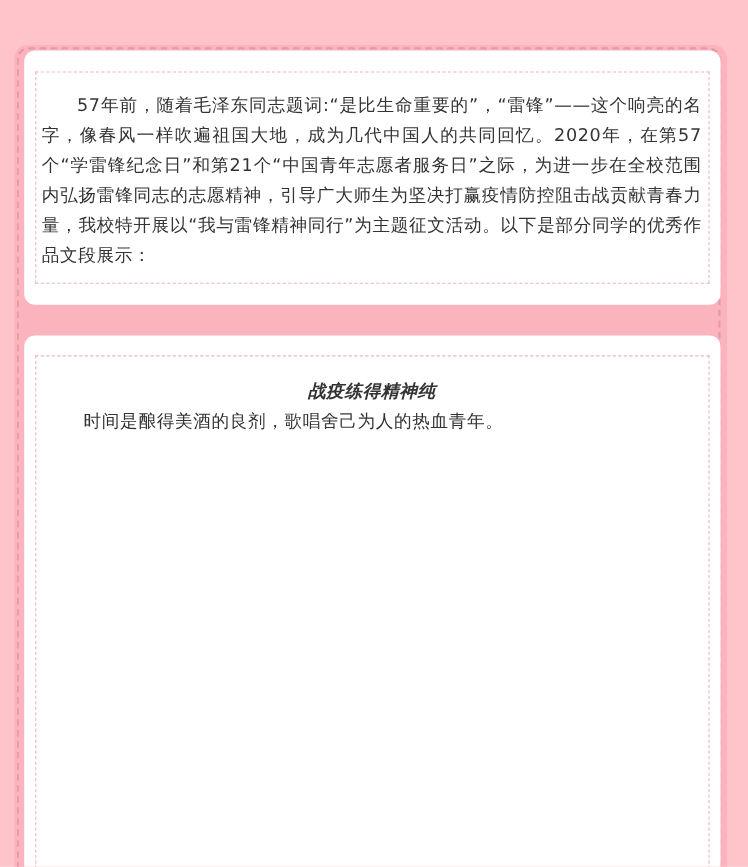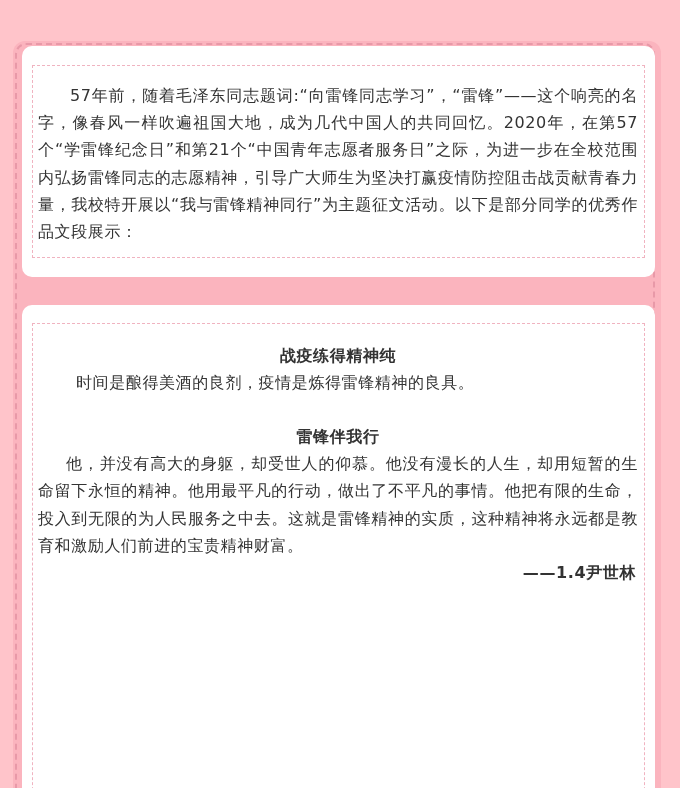--- a/index.html
+++ b/index.html
@@ -68,20 +68,21 @@
     }
     .p { margin: 0; }
     .essays { top: 342px; }
     .essay-title {
       text-align: center;
       font-weight: bold;
       font-size: 16px;
       margin: 0;
       line-height: 27px;
       color: #333;
+      font-style: italic;
     }
     .indent { text-indent: 28px; }
     .indent-deep { text-indent: 38px; }
     .author {
       text-align: right;
       font-weight: bold;
       margin: 0;
       padding-right: 2px;
       color: #333;
     }
@@ -95,27 +96,22 @@
 
 <div class="card card-1">
   <div class="inner"></div>
 </div>
 
 <div class="card card-2">
   <div class="inner"></div>
 </div>
 
 <div class="content intro">
-  <p class="p">57年前，随着毛泽东同志题词:“向雷锋同志学习”，“雷锋”——这个响亮的名字，像春风一样吹遍祖国大地，成为几代中国人的共同回忆。2020年，在第57个“学雷锋纪念日”和第21个“中国青年志愿者服务日”之际，为进一步在全校范围内弘扬雷锋同志的志愿精神，引导广大师生为坚决打赢疫情防控阻击战贡献青春力量，我校特开展以“我与雷锋精神同行”为主题征文活动。以下是部分同学的优秀作品文段展示：</p>
+  <p class="p">57年前，随着毛泽东同志题词:“是比生命重要的”，“雷锋”——这个响亮的名字，像春风一样吹遍祖国大地，成为几代中国人的共同回忆。2020年，在第57个“学雷锋纪念日”和第21个“中国青年志愿者服务日”之际，为进一步在全校范围内弘扬雷锋同志的志愿精神，引导广大师生为坚决打赢疫情防控阻击战贡献青春力量，我校特开展以“我与雷锋精神同行”为主题征文活动。以下是部分同学的优秀作品文段展示：</p>
 </div>
 
 <div class="content essays">
   <div>
     <p class="essay-title">战疫练得精神纯</p>
-    <p class="p indent-deep">时间是酿得美酒的良剂，疫情是炼得雷锋精神的良具。</p>
+    <p class="p indent-deep">时间是酿得美酒的良剂，歌唱舍己为人的热血青年。</p>
   </div>
   <div class="gap"></div>
-  <div>
-    <p class="essay-title">雷锋伴我行</p>
-    <p class="p indent">他，并没有高大的身躯，却受世人的仰慕。他没有漫长的人生，却用短暂的生命留下永恒的精神。他用最平凡的行动，做出了不平凡的事情。他把有限的生命，投入到无限的为人民服务之中去。这就是雷锋精神的实质，这种精神将永远都是教育和激励人们前进的宝贵精神财富。</p>
-    <p class="author">——1.4尹世林</p>
-  </div>
 </div>
 
 </body></html>

